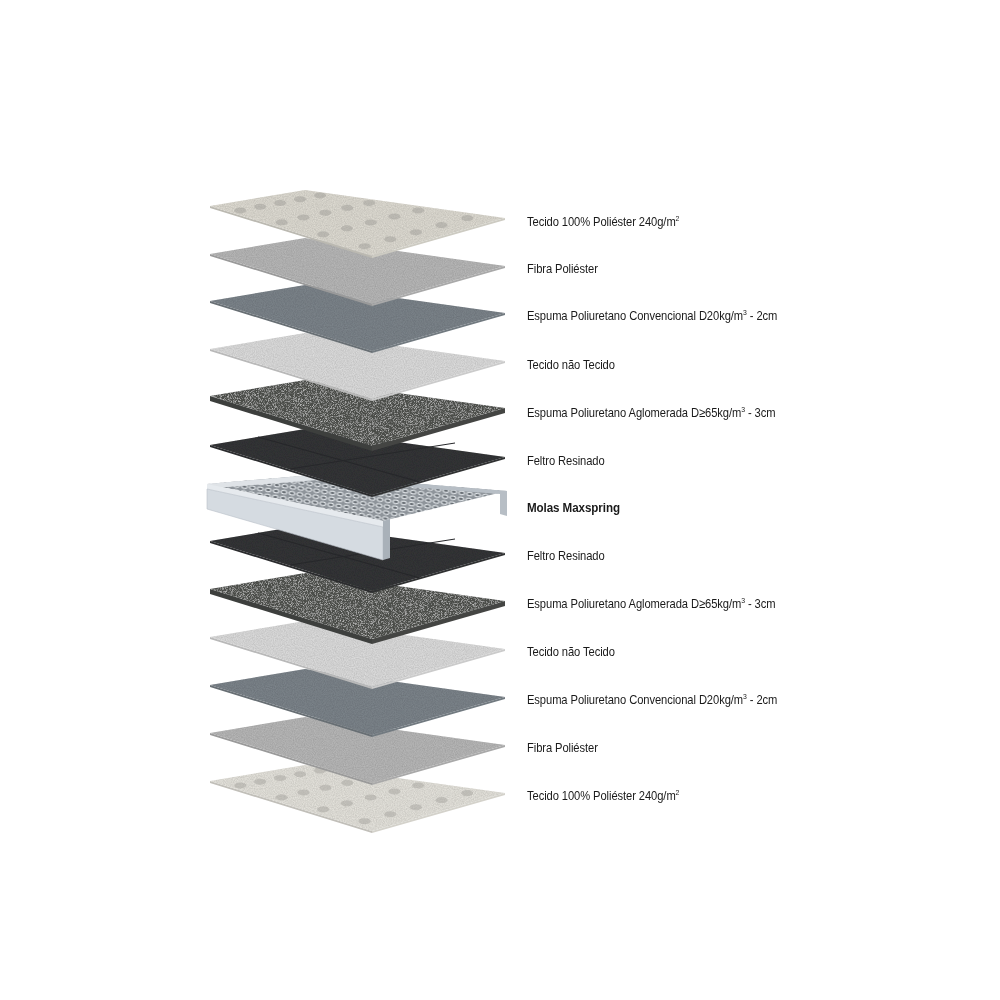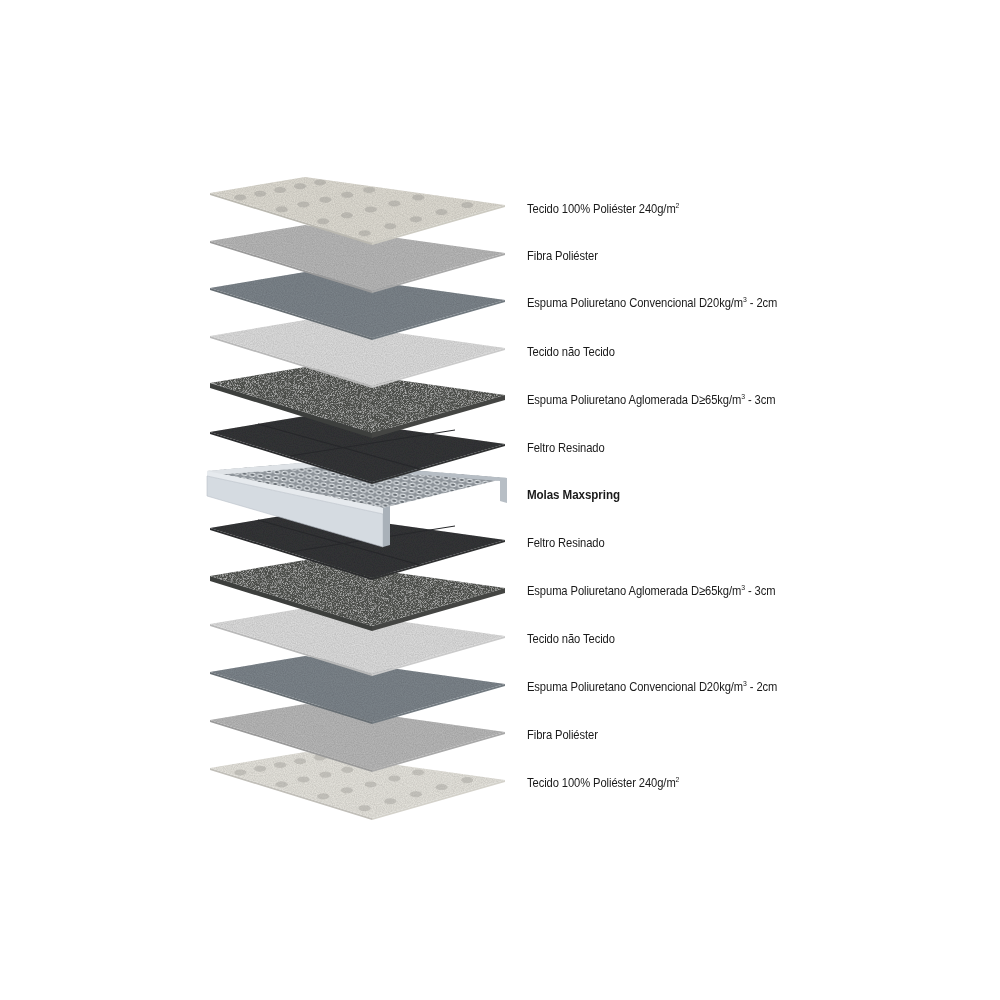--- a/index.html
+++ b/index.html
@@ -1,18 +1,18 @@
 <!DOCTYPE html>
 <html><head>
 <meta charset="utf-8">
 <style>
   html, body { margin: 0; padding: 0; background: #ffffff; }
   body { width: 1000px; height: 1000px; position: relative; overflow: hidden;
          font-family: "Liberation Sans", "DejaVu Sans", sans-serif; }
-  #stack { position: absolute; left: 0; top: 0; width: 1000px; height: 780px; }
+  #stack { position: absolute; left: 0; top: 13px; width: 1000px; height: 780px; }
   .label { position: absolute; left: 527px; font-size: 13px; color: #1a1a1a;
            white-space: nowrap; transform: scaleX(0.86); transform-origin: left center;
            line-height: 16px; letter-spacing: -0.1px; }
   .label.bold { font-weight: bold; font-size: 13.5px; }
   .label sup { font-size: 8px; vertical-align: 5px; line-height: 0; }
 </style>
 </head>
 <body>
 
 <div id="stack">

